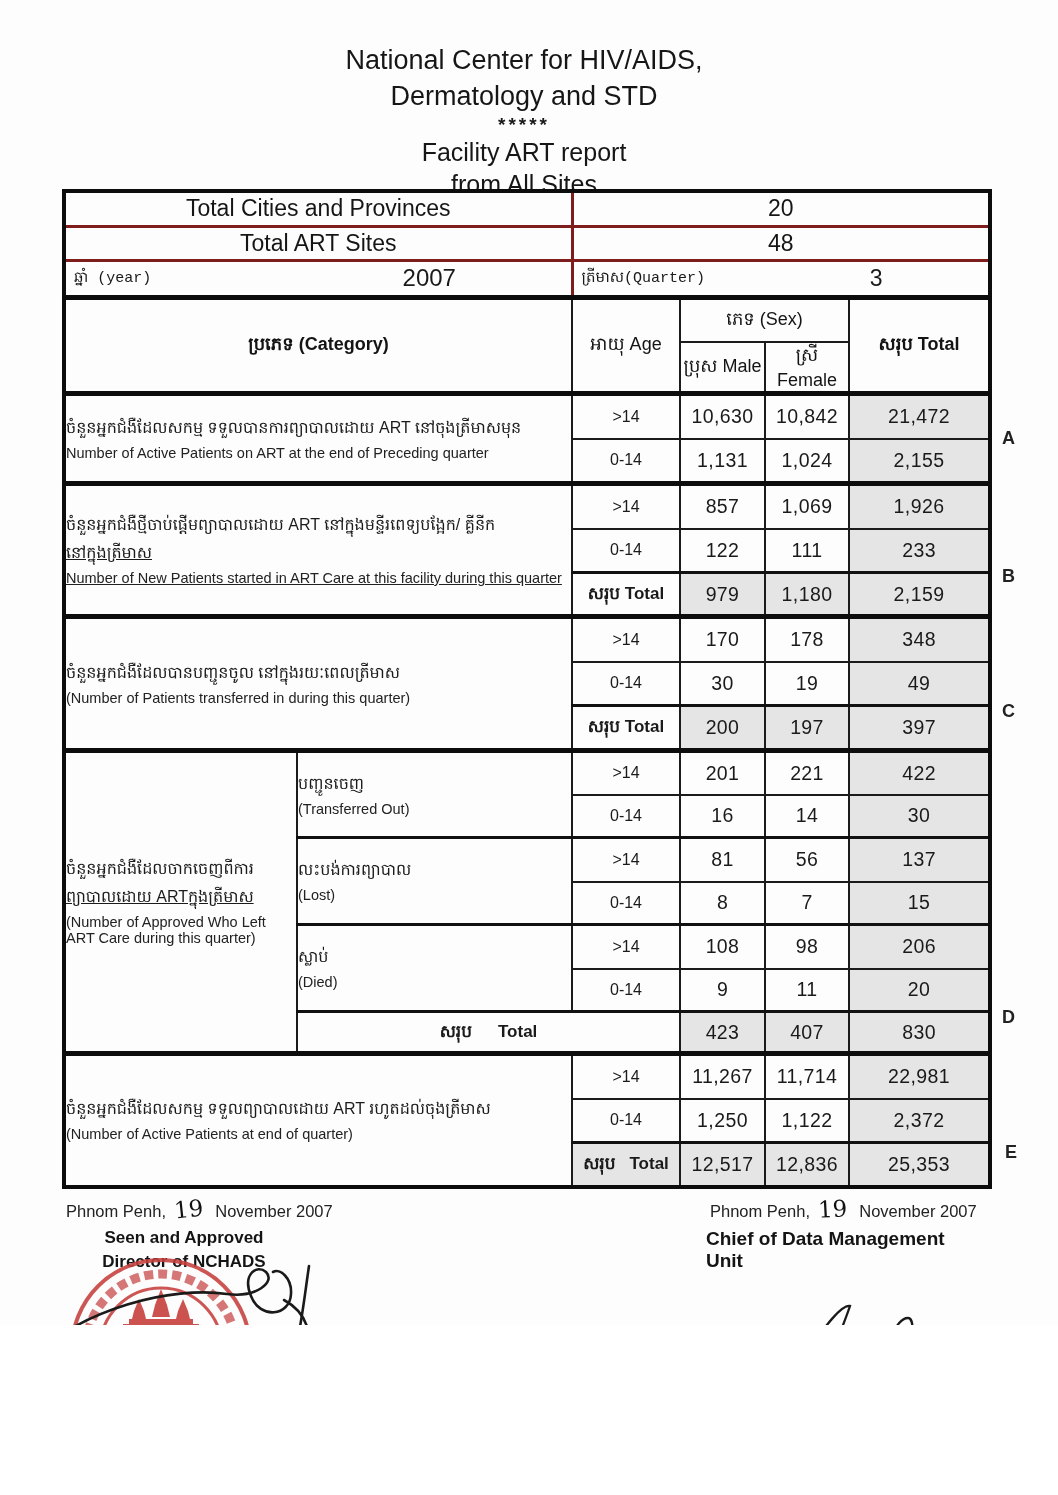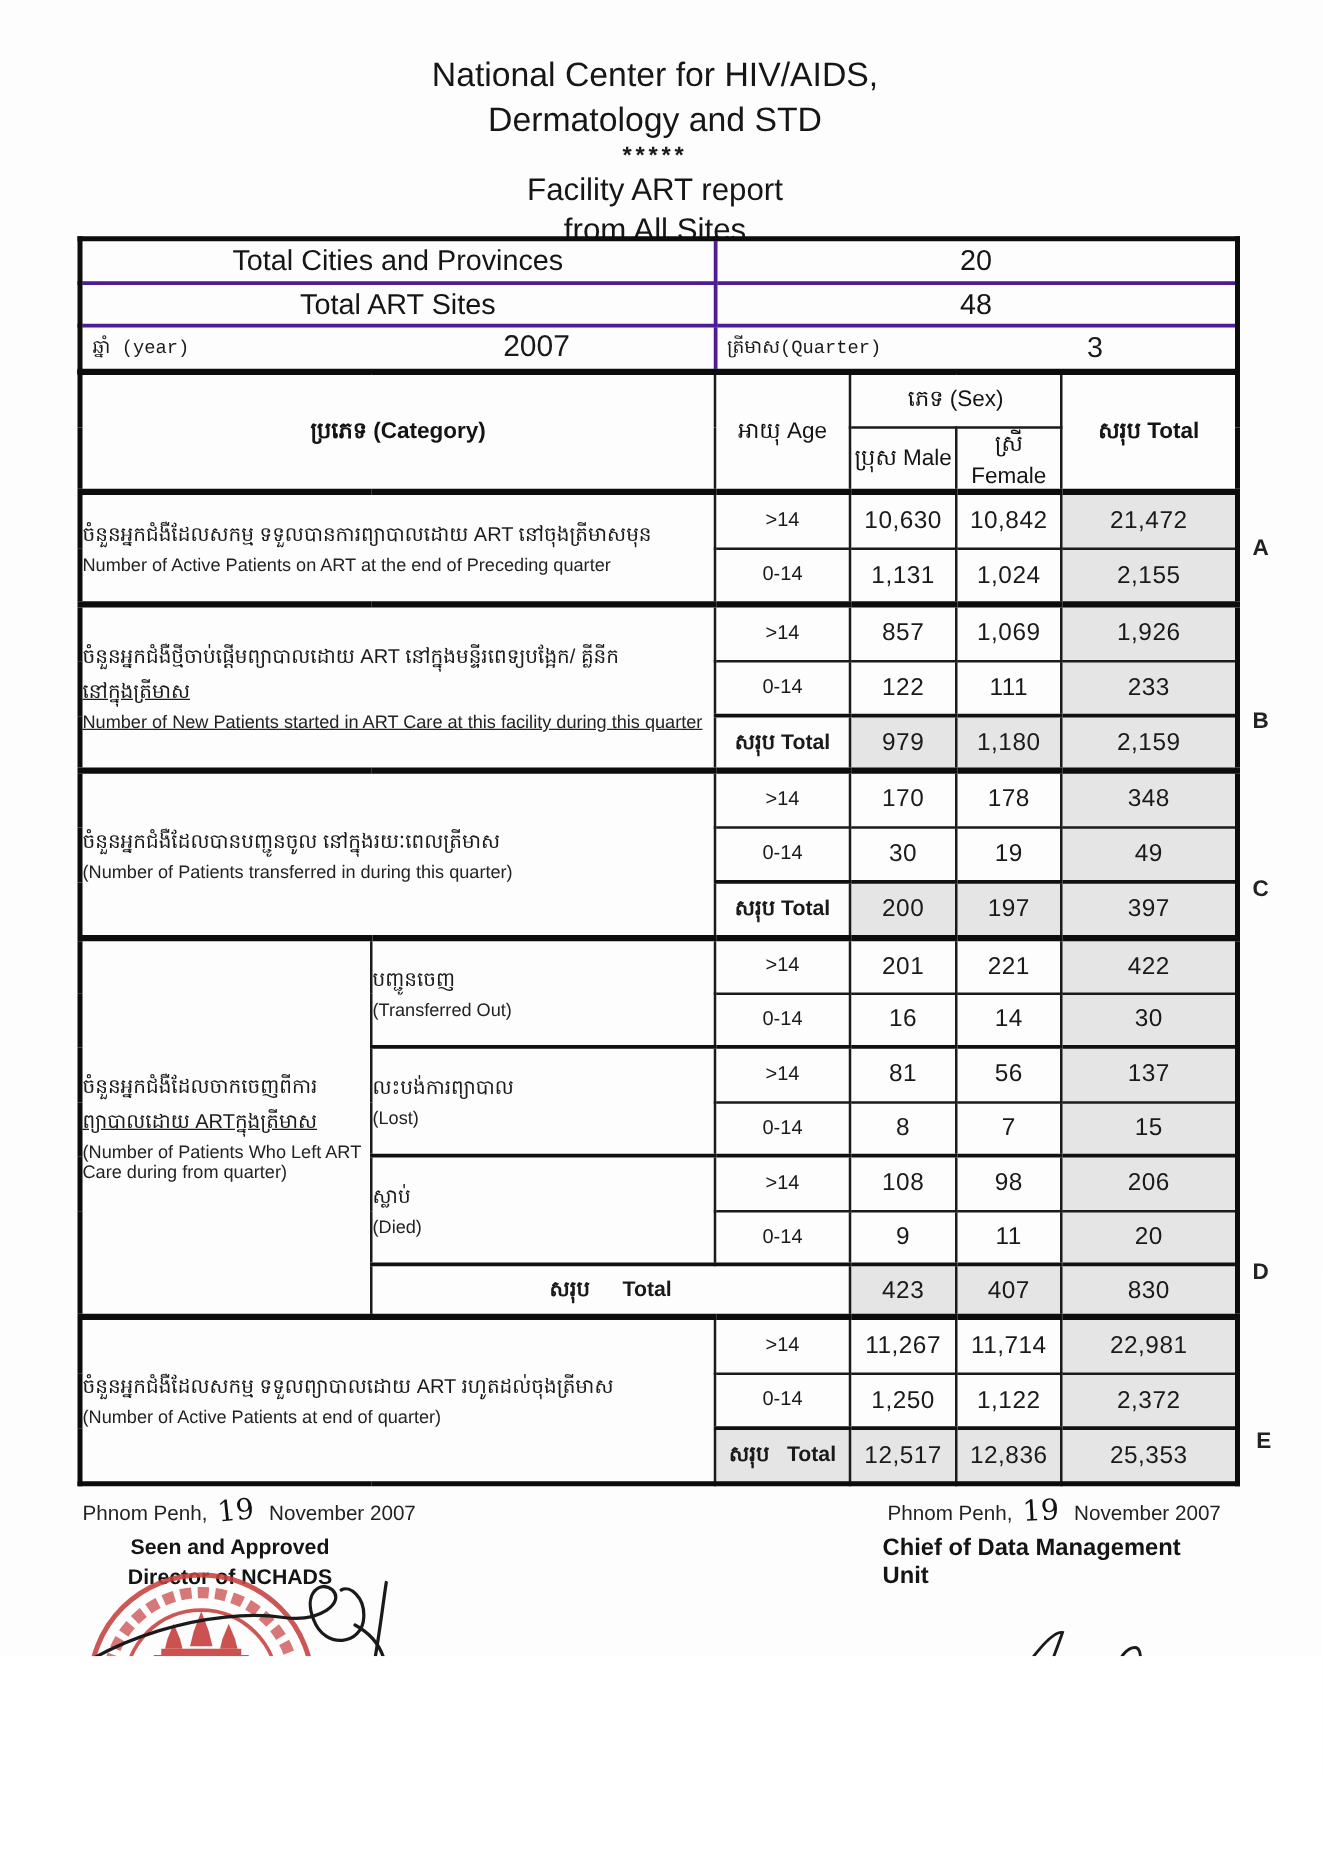--- a/index.html
+++ b/index.html
@@ -8,21 +8,21 @@
 
   
   .title-block{position:absolute;top:42px;left:0;width:1048px;text-align:center;}
   .title-l1,.title-l2{font-size:27px;line-height:36px;color:#161616;}
   .title-stars{font-size:19px;font-weight:bold;letter-spacing:3px;line-height:22px;}
   .title-l3,.title-l4{font-size:25px;line-height:32px;color:#161616;}
 
   
   table{border-collapse:collapse;table-layout:fixed;}
   .summary{position:absolute;left:62px;top:189px;width:926px;border:4px solid #0d0d0d;}
-  .summary td{border:3px solid #4c1d95;position:relative;padding:0;}
+  .summary td{border:3px solid #7f1d1d;position:relative;padding:0;}
   .sc{text-align:center;font-size:23px;color:#151515;}
   .lab{position:absolute;left:8px;top:50%;transform:translateY(-50%);font-size:15px;white-space:nowrap;font-family:Liberation Mono, monospace;}
   .bigval{position:absolute;top:50%;transform:translate(-50%,-50%);font-size:24px;}
   .val2007{left:72%;} .valq{left:73%;font-size:23px;}
 
   
   .main{position:absolute;left:62px;top:296px;width:926px;border:4px solid #0c0c0c;}
   .main td{border:2px solid #1b1b1b;padding:0;vertical-align:middle;}
   .main tr.btop > td{border-top:5px solid #0d0d0d;}
   .main tr.stop > td{border-top:3px solid #111111;}
@@ -176,21 +176,21 @@
         <td class="totlabel">សរុប Total</td>
         <td class="num shade">200</td>
         <td class="num shade">197</td>
         <td class="num shade">397</td>
       </tr>
 
       <tr class="btop" style="height:44px">
         <td rowspan="7" class="cat">
           <div class="km">ចំនួនអ្នកជំងឺដែលចាកចេញពីការ</div>
           <div class="km gap">ព្យាបាលដោយ ARTក្នុងត្រីមាស</div>
-          <div class="en">(Number of Patients Who Left ART Care during from quarter)</div>
+          <div class="en">(Number of Approved Who Left ART Care during this quarter)</div>
         </td>
         <td rowspan="2" class="cat">
           <div class="km">បញ្ជូនចេញ</div>
           <div class="en">(Transferred Out)</div>
         </td>
         <td class="age">&gt;14</td>
         <td class="num">201</td>
         <td class="num">221</td>
         <td class="num shade">422</td>
       </tr>

